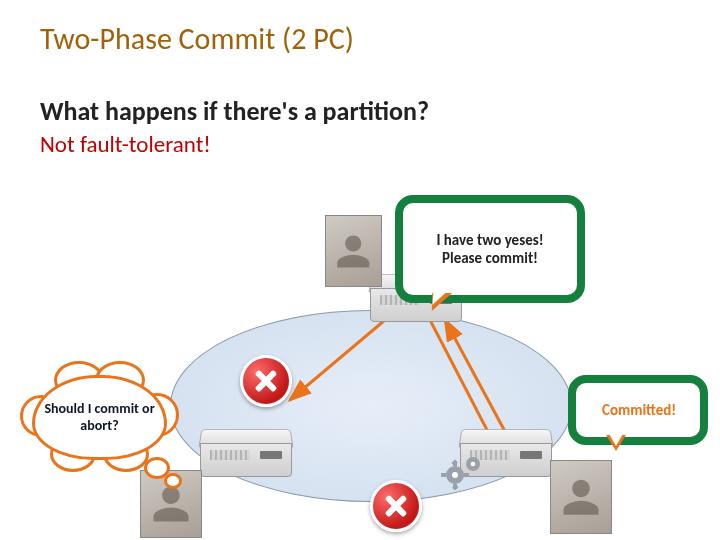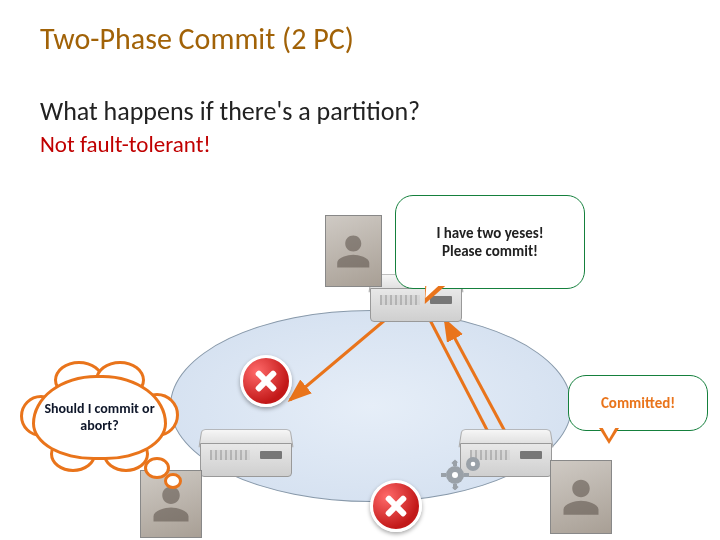--- a/index.html
+++ b/index.html
@@ -25,20 +25,21 @@
     font-size: 30px;
     color: #a16207;
     font-weight: 400;
   }
   .subtitle1 {
     position: absolute;
     top: 95px;
     left: 40px;
     font-size: 26px;
     color: #222;
+    font-weight: bold;
   }
   .subtitle2 {
     position: absolute;
     top: 130px;
     left: 40px;
     font-size: 23px;
     color: #c00000;
   }
 
   
@@ -94,21 +95,21 @@
     width: 40px;
     height: 10px;
     background: repeating-linear-gradient(90deg,#888 0 2px,#ccc 2px 5px);
     opacity: .5;
   }
 
   
   .bubble {
     position: absolute;
     background: #fff;
-    border: 1px solid #15803d;
+    border: 8px solid #15803d;
     border-radius: 18px;
     padding: 10px 18px;
     font-size: 15px;
     font-weight: 700;
     color: #222;
     text-align: center;
     box-sizing: border-box;
     line-height: 1.2;
   }
   .bubble.orange-text { color: #e9741b; }

